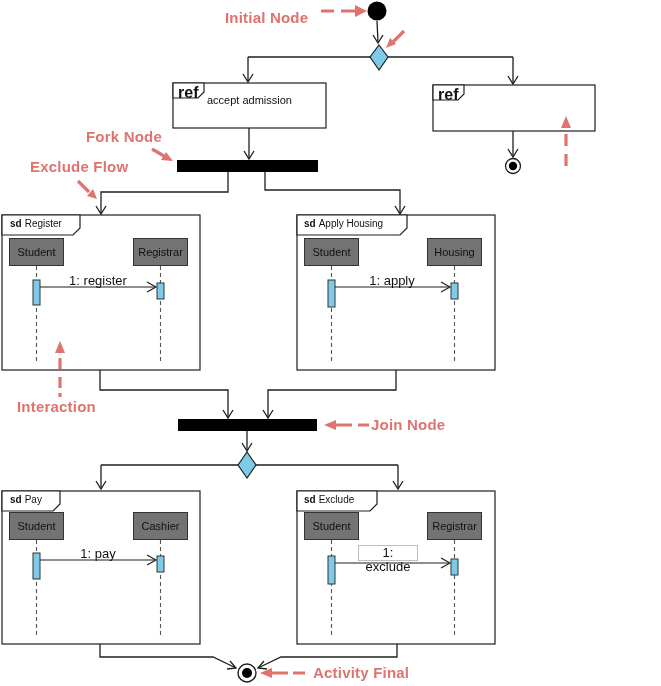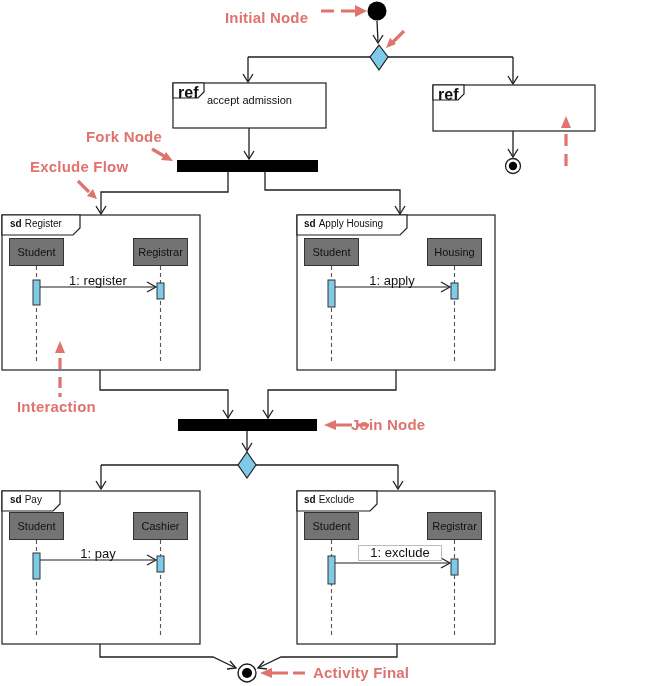--- a/index.html
+++ b/index.html
@@ -175,21 +175,21 @@
         <polygon points="260,673 272,668 272,678" stroke="none"></polygon>
         <path d="M272,673 H288 M293,673 H305" stroke-width="3.2" fill="none"></path>
       </g>
     </g>
   </svg>
 
   <div class="annot" style="left:225px; top:9px;">Initial Node</div>
   <div class="annot" style="left:86px;  top:128px;">Fork Node</div>
   <div class="annot" style="left:30px;  top:158px;">Exclude Flow</div>
   <div class="annot" style="left:17px;  top:398px;">Interaction</div>
-  <div class="annot" style="left:351px; top:416px;text-align:right;">Join Node</div>
+  <div class="annot" style="left:371px; top:416px;text-align:right;">Join Node</div>
   <div class="annot" style="left:313px; top:664px;">Activity Final</div>
 
   <div class="ref-kw" style="left:178px; top:84px;">ref</div>
   <div class="ref-title" style="left:173px; top:83px; width:153px; height:34px;">accept admission</div>
   <div class="ref-kw" style="left:438px; top:86px;">ref</div>
 
   <div class="frame-title" style="left:10px;  top:218px;">
     <span class="kw">sd</span><span>Register</span>
   </div>
   <div class="frame-title" style="left:304px; top:218px;">
@@ -207,15 +207,15 @@
   <div class="lifehead" style="left:304px; top:238px;">Student</div>
   <div class="lifehead" style="left:427px; top:238px;">Housing</div>
   <div class="lifehead" style="left:9px;   top:512px;">Student</div>
   <div class="lifehead" style="left:133px; top:512px;">Cashier</div>
   <div class="lifehead" style="left:304px; top:512px;">Student</div>
   <div class="lifehead" style="left:427px; top:512px;">Registrar</div>
 
   <div class="msg-label" style="left:53px;  top:273px; width:90px;">1: register</div>
   <div class="msg-label" style="left:347px; top:273px; width:90px;">1: apply</div>
   <div class="msg-label" style="left:53px;  top:546px; width:90px;">1: pay</div>
-  <div class="msg-label boxed" style="left:358px; top:545px; width:84px; height:16px;">1: exclude</div>
+  <div class="msg-label boxed" style="left:358px; top:545px; width:60px; height:16px;">1: exclude</div>
 
 </div>
 
 </body></html>

